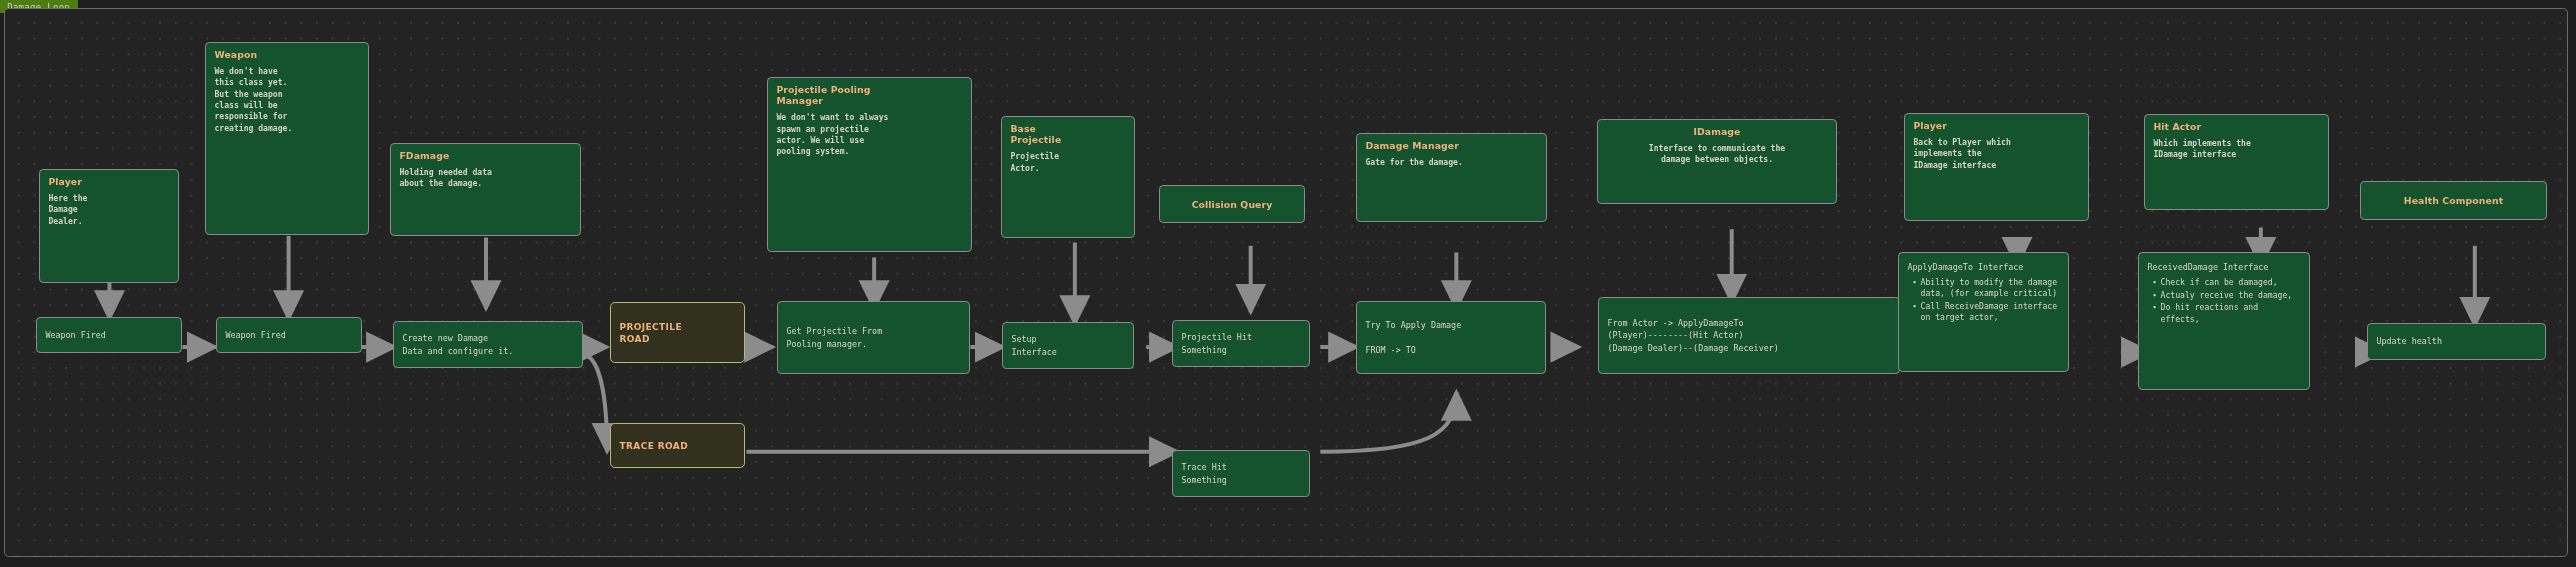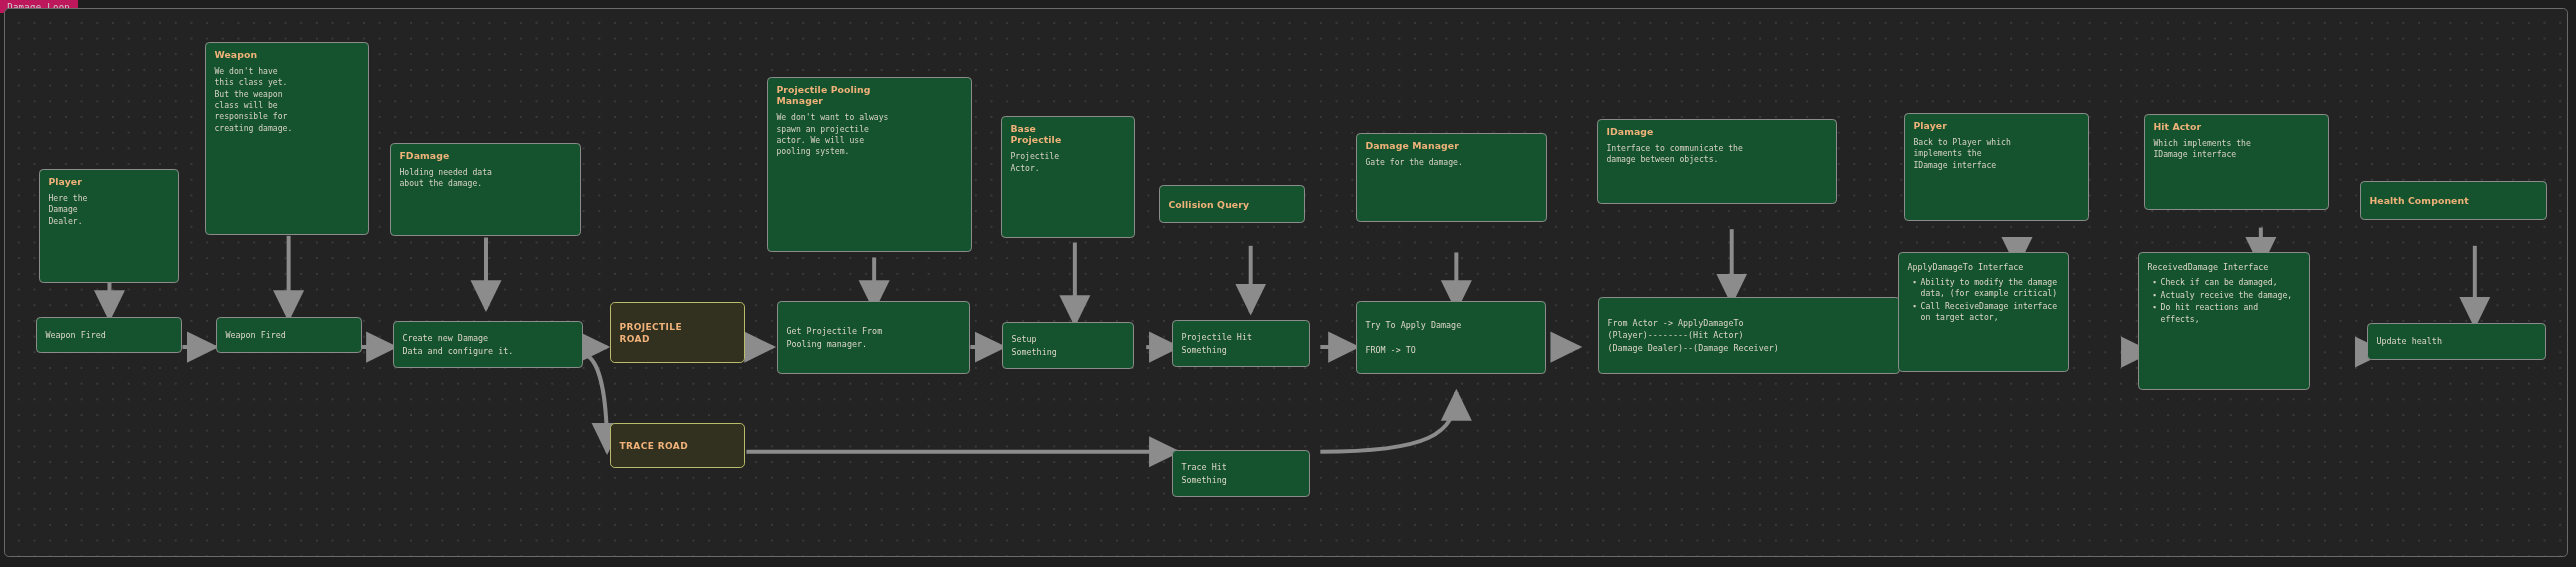--- a/index.html
+++ b/index.html
@@ -15,21 +15,21 @@
     overflow: hidden;
   }
 
   
   #title-tab {
     position: absolute;
     left: 0px; top: 0px;
     height: 13.2px;
     padding: 0 8.4px 0 7.2px;
     display: flex; align-items: center;
-    background: #be185d;
+    background: #4d7c0f;
     color: #cfcfcf;
     font-size: 9px;
     letter-spacing: 0.3px;
     white-space: nowrap;
     font-family: "DejaVu Sans Mono", monospace;
   }
 
   
   #canvas {
     position: absolute;
@@ -78,20 +78,21 @@
     letter-spacing: 0.1px;
     white-space: pre-line;
   }
   .node-body {
     color: #d9d3c5;
     font-family: "DejaVu Sans Mono", monospace;
     font-size: 8.1px;
     line-height: 11.4px;
     white-space: pre-line;
     margin: 0;
+    font-weight: bold;
   }
 
   
   .flowtext {
     color: #ded7c6;
     font-family: "DejaVu Sans Mono", monospace;
     font-size: 8.4px;
     line-height: 12.6px;
     white-space: pre-line;
     margin: 0;
@@ -139,21 +140,21 @@
   ul.bullets li::before {
     content: "\2022";
     position: absolute;
     left: -8.4px;
     top: 0;
     color: #ded7c6;
     font-size: 7.8px;
   }
 
   
-  .node.titleonly { justify-content: center; padding-top: 4.8px; padding-bottom: 4px; }
+  .node.titleonly { justify-content: center; padding-top: 4.8px; padding-bottom: 4px; align-items: center; }
   .node.titleonly .node-title { margin: 0; }
 </style>
 </head>
 <body>
 
 <div id="stage">
 
   <div id="title-tab">
     <span>Damage Loop</span>
   </div>
@@ -261,21 +262,21 @@
 
   <div class="node titleonly" style="left:1159px; top:185px; width:146px; height:38px;">
     <p class="node-title">Collision Query</p>
   </div>
 
   <div class="node card" style="left:1356px; top:133px; width:191px; height:89px;">
     <p class="node-title">Damage Manager</p>
     <p class="node-body">Gate for the damage.</p>
   </div>
 
-  <div class="node card" style="left:1597px; top:119px; width:240px; height:85px;">
+  <div class="node card" style="left:1597px; top:119px; width:240px; height:85px;text-align:center;">
     <p class="node-title">IDamage</p>
     <p class="node-body">Interface to communicate the
 damage between objects.</p>
   </div>
 
   <div class="node card" style="left:1904px; top:113px; width:185px; height:108px;">
     <p class="node-title">Player</p>
     <p class="node-body">Back to Player which
 implements the
 IDamage interface</p>
@@ -313,21 +314,21 @@
     <p class="road-label">TRACE ROAD</p>
   </div>
 
   <div class="node" style="left:777px; top:301px; width:193px; height:73px;">
     <p class="flowtext">Get Projectile From
 Pooling manager.</p>
   </div>
 
   <div class="node" style="left:1002px; top:322px; width:132px; height:47px;">
     <p class="flowtext">Setup
-Something</p>
+Interface</p>
   </div>
 
   <div class="node" style="left:1172px; top:320px; width:138px; height:47px;">
     <p class="flowtext">Projectile Hit
 Something</p>
   </div>
 
   <div class="node" style="left:1172px; top:424px; width:138px; height:47px;margin-top:26px;">
     <p class="flowtext">Trace Hit
 Something</p>

